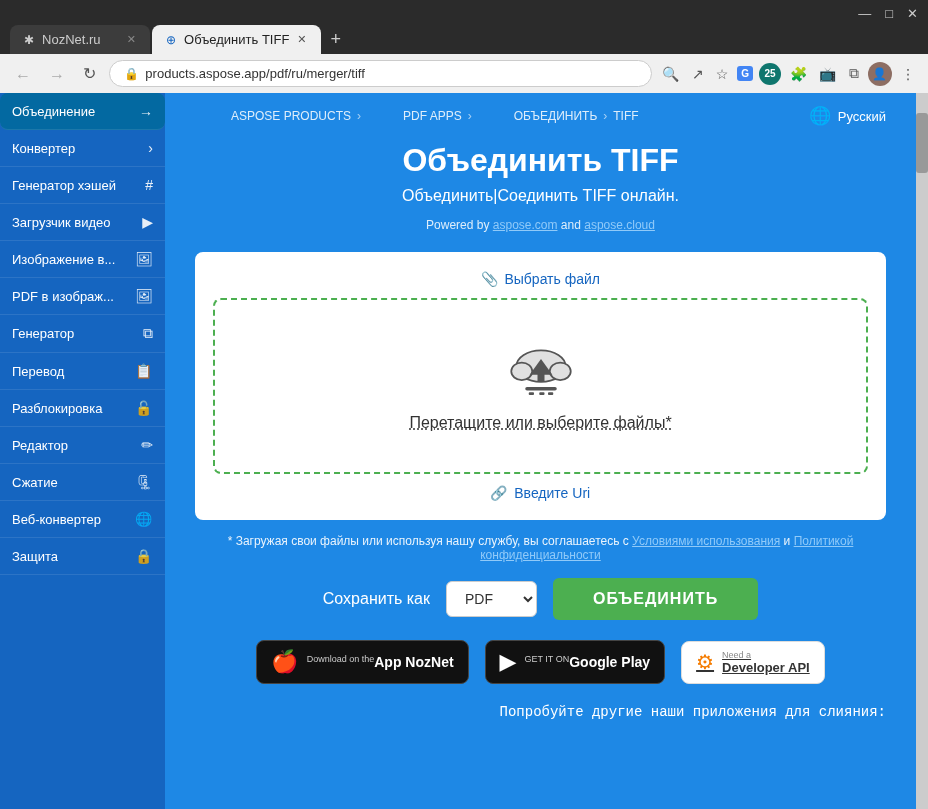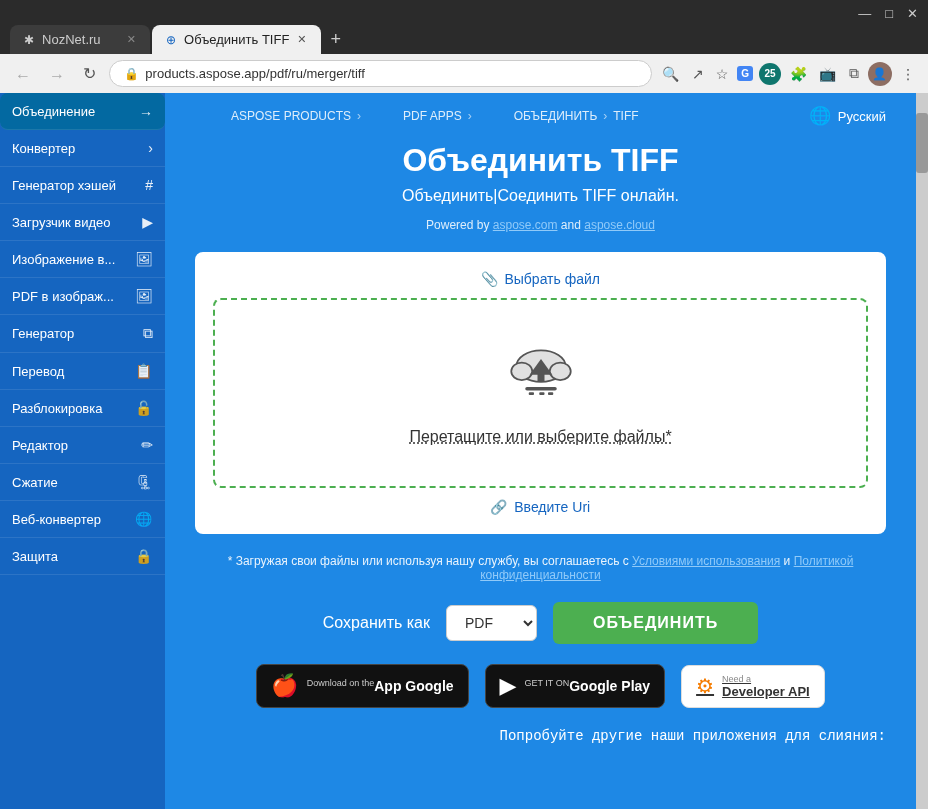--- a/index.html
+++ b/index.html
@@ -61,27 +61,27 @@
     
     .page-title { text-align: center; color: white; font-size: 32px; font-weight: bold; margin-bottom: 8px; }
     .page-subtitle { text-align: center; color: white; font-size: 16px; margin-bottom: 6px; }
     .powered-by { text-align: center; color: rgba(255,255,255,0.85); font-size: 12px; margin-bottom: 20px; margin-top: 13px; }
     .powered-by a { color: #90caf9; text-decoration: underline; }
 
     
     .upload-container { background: white; border-radius: 8px; padding: 18px; margin-bottom: 0; }
     .upload-btn-row { text-align: center; margin-bottom: 10px; }
     .upload-btn { background: none; border: none; color: #1565c0; font-size: 14px; cursor: pointer; display: inline-flex; align-items: center; gap: 6px; }
-    .drop-zone { border: 2.5px dashed #4caf50; border-radius: 8px; padding: 40px 20px; text-align: center; cursor: pointer; min-height: 160px; display: flex; flex-direction: column; align-items: center; justify-content: flex-start; gap: 28px; }
+    .drop-zone { border: 2.5px dashed #4caf50; border-radius: 8px; padding: 40px 20px; text-align: center; cursor: pointer; min-height: 160px; display: flex; flex-direction: column; align-items: center; justify-content: flex-start; gap: 14px; }
     .drop-text { color: #333; font-size: 16px; text-decoration: underline; text-decoration-style: dotted; }
     .uri-row { text-align: center; margin-top: 10px; }
     .uri-btn { background: none; border: none; color: #1565c0; font-size: 14px; cursor: pointer; display: inline-flex; align-items: center; gap: 6px; }
 
     
-    .terms-text { text-align: center; color: rgba(255,255,255,0.9); font-size: 12px; margin: 20px 0; }
+    .terms-text { text-align: center; color: rgba(255,255,255,0.9); font-size: 12px; margin: 14px 0; }
     .terms-text a { color: #90caf9; text-decoration: underline; }
 
     
     .save-merge-row { display: flex; align-items: center; justify-content: center; gap: 16px; margin: 16px 0; }
     .save-label { color: white; font-size: 16px; font-weight: 500; }
     .format-select { padding: 8px 14px; border-radius: 6px; border: 1px solid #ccc; font-size: 14px; background: white; color: #333; cursor: pointer; min-width: 80px; }
     .merge-btn { background: #4caf50; color: white; border: none; border-radius: 6px; padding: 12px 40px; font-size: 16px; font-weight: bold; cursor: pointer; letter-spacing: 1px; }
 
     
     .app-buttons { display: flex; align-items: center; justify-content: center; gap: 16px; margin: 20px 0; }
@@ -281,21 +281,21 @@
           <option>JPEG</option>
         </select>
         <button class="merge-btn">ОБЪЕДИНИТЬ</button>
       </div>
 
       <div class="app-buttons">
         <a href="#" class="app-btn">
           <span class="btn-icon">🍎</span>
           <div class="btn-texts">
             <span class="btn-small">Download on the</span>
-            <span class="btn-large">App Google</span>
+            <span class="btn-large">App NozNet</span>
           </div>
         </a>
         <a href="#" class="app-btn">
           <span class="btn-icon">▶</span>
           <div class="btn-texts">
             <span class="btn-small">GET IT ON</span>
             <span class="btn-large">Google Play</span>
           </div>
         </a>
         <a href="#" class="dev-api-btn">

